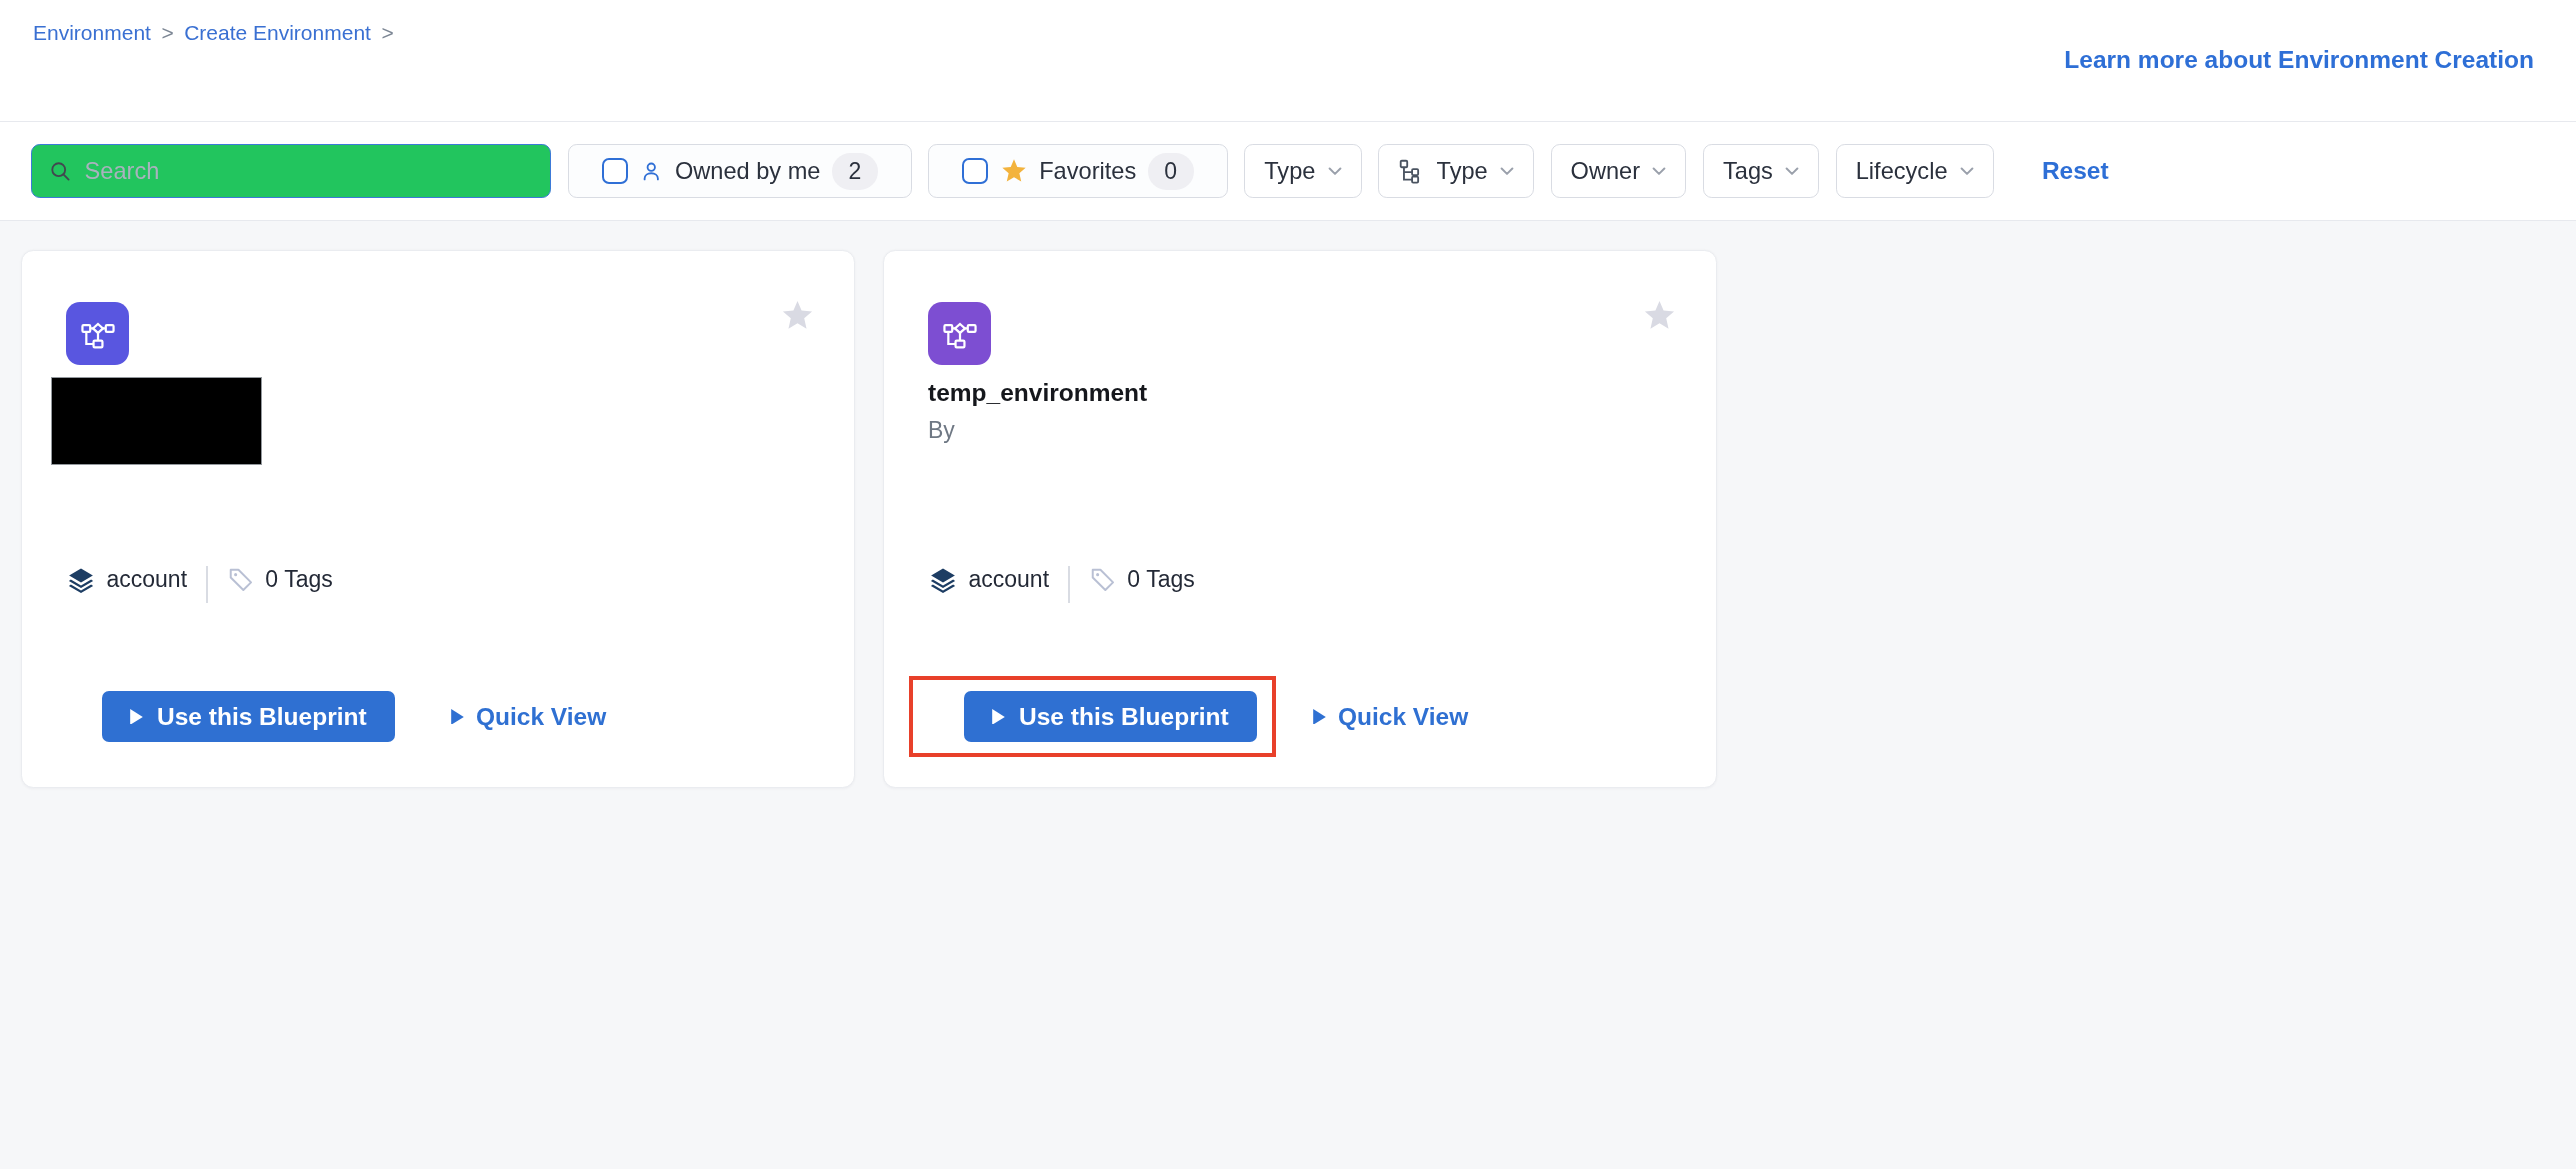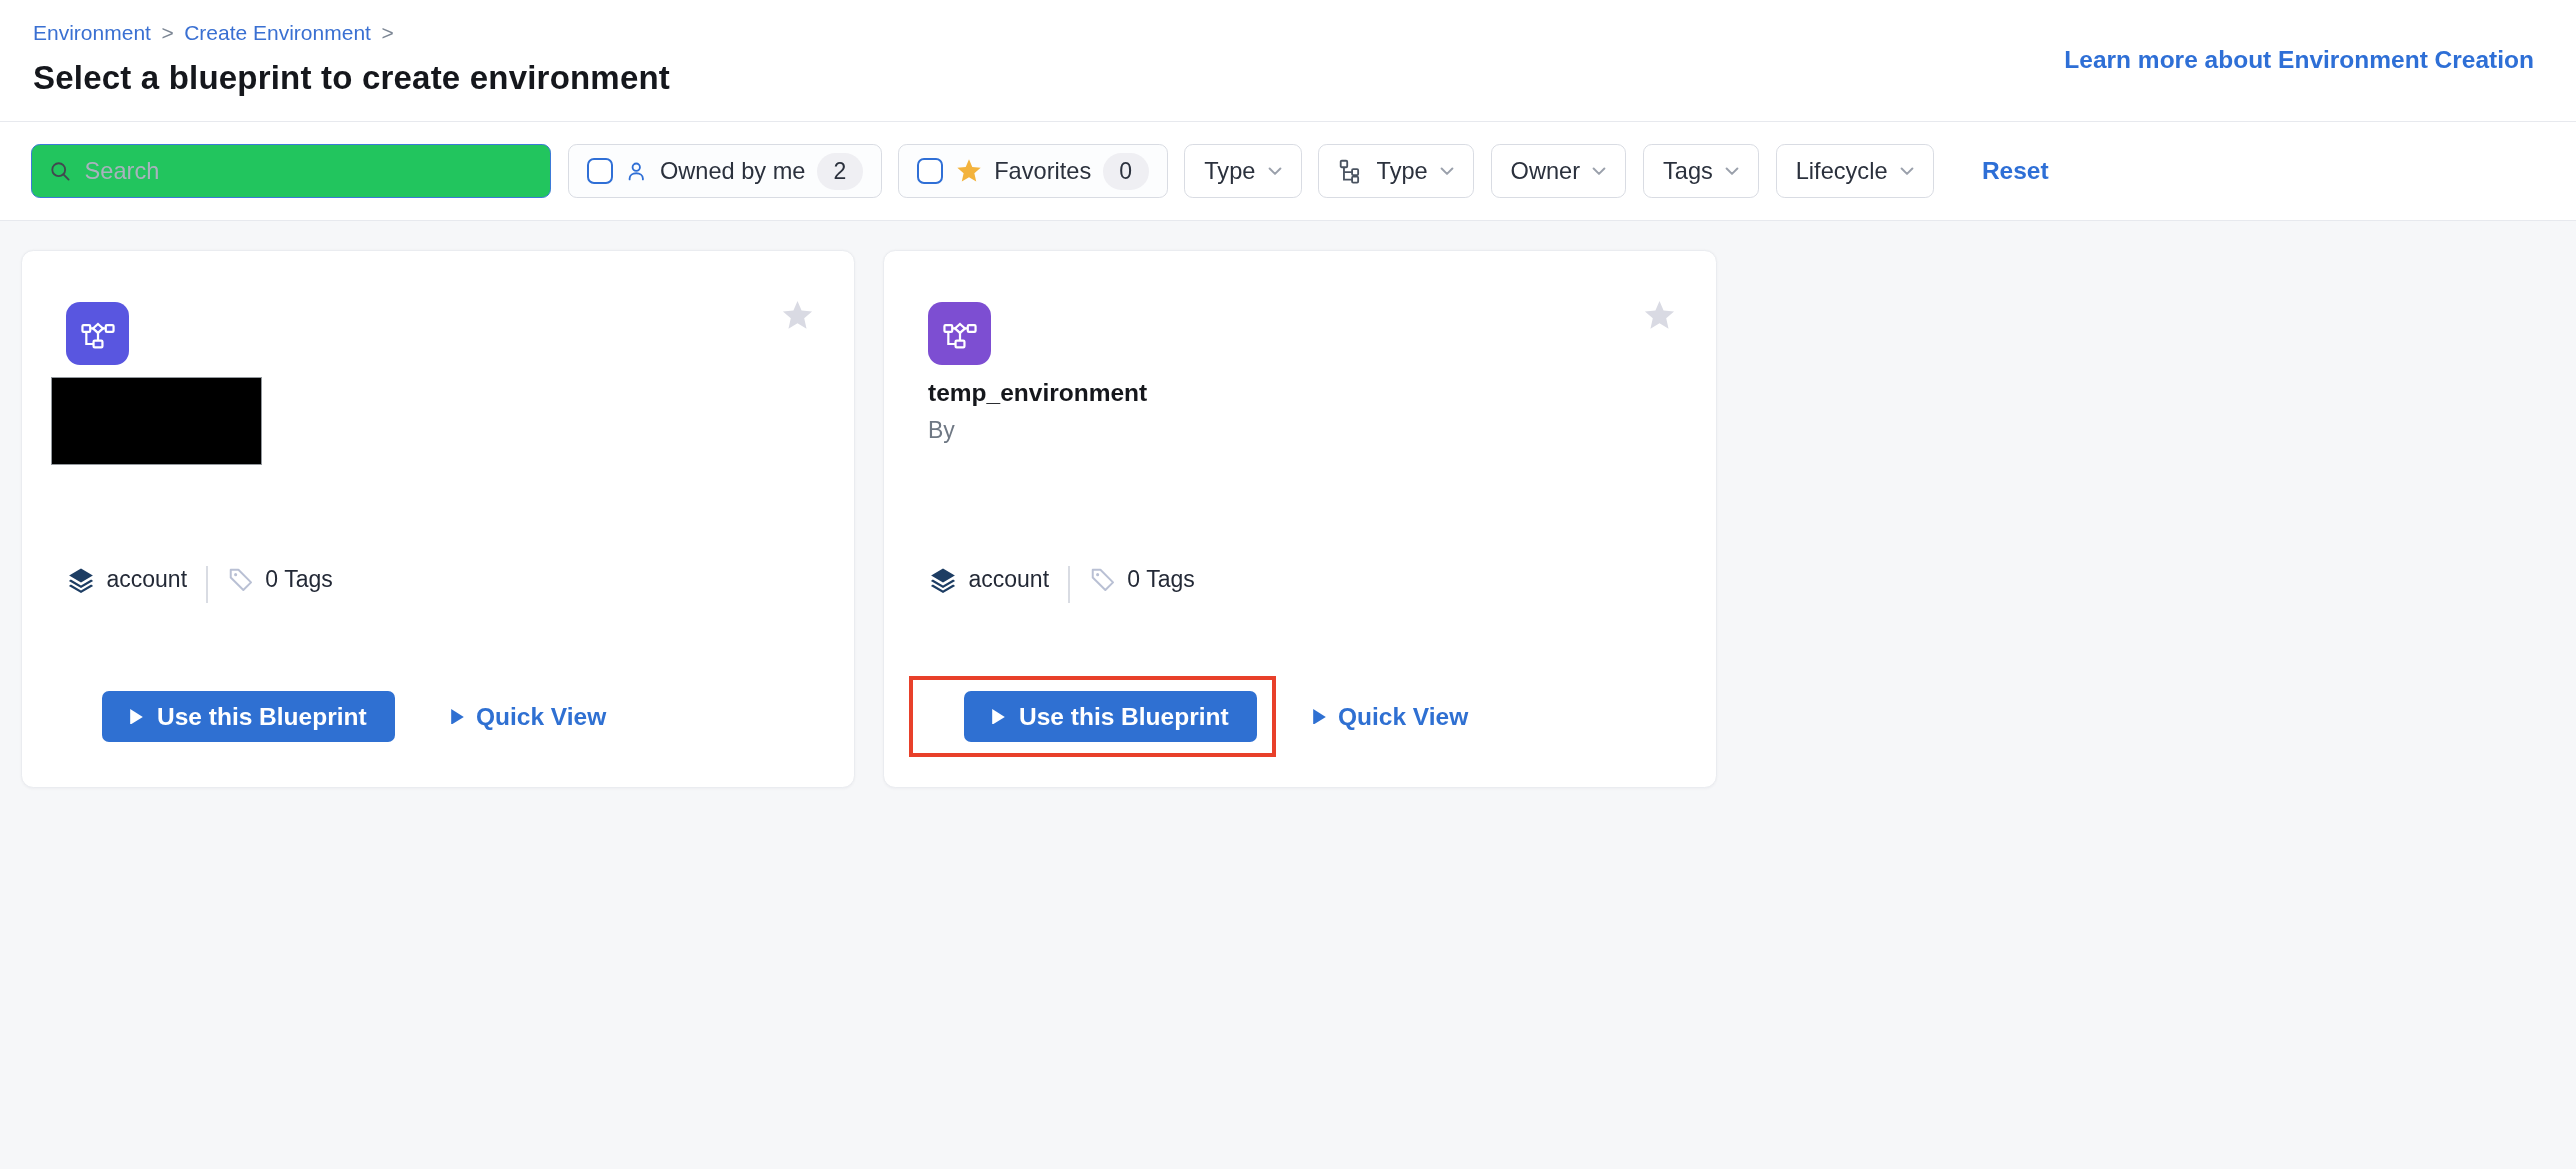--- a/index.html
+++ b/index.html
@@ -46,21 +46,21 @@
     border: none; outline: none; background: transparent;
     font-family: "Liberation Sans", sans-serif;
     font-size: 23.6px; color: #2b313d; width: 100%;
   }
   .search-box input::placeholder { color: #a9b2bd; }
   .chip {
     height: 54px;
     border: 1.3px solid #d9dce3; border-radius: 8.8px;
     background: #fcfdfe;
     display: inline-flex; align-items: center;
-    padding: 0 18px; gap: 11.4px;
+    padding: 0 33px; gap: 11.4px;
     font-size: 23.6px; color: #2b313d;
     cursor: pointer; flex: none; white-space: nowrap;
   }
   .chip.dropdown { background: #ffffff; padding: 0 19px; gap: 12.3px; }
   .checkbox {
     width: 26px; height: 26px; flex: none;
     border: 2.2px solid #2f6fd6; border-radius: 7px; background: #ffffff;
     cursor: pointer;
   }
   .count-badge {
@@ -141,21 +141,20 @@
 </head>
 <body>
 
 <div class="header">
   <div class="breadcrumb">
     <a>Environment</a>
     <span class="sep">&gt;</span>
     <a>Create Environment</a>
     <span class="sep">&gt;</span>
   </div>
-  <div class="page-title">Select a blueprint to create environment</div>
   <a class="learn-more">Learn more about Environment Creation</a>
 </div>
 
 <div class="filter-bar">
 
   <div class="search-box">
     <span class="icon">
       <svg width="24.5" height="24.5" viewBox="0 0 24 24" fill="none">
         <circle cx="10.5" cy="10.5" r="6.3" stroke="#42474f" stroke-width="1.8"></circle>
         <line x1="15.1" y1="15.1" x2="20.2" y2="20.2" stroke="#42474f" stroke-width="1.8" stroke-linecap="round"></line>

